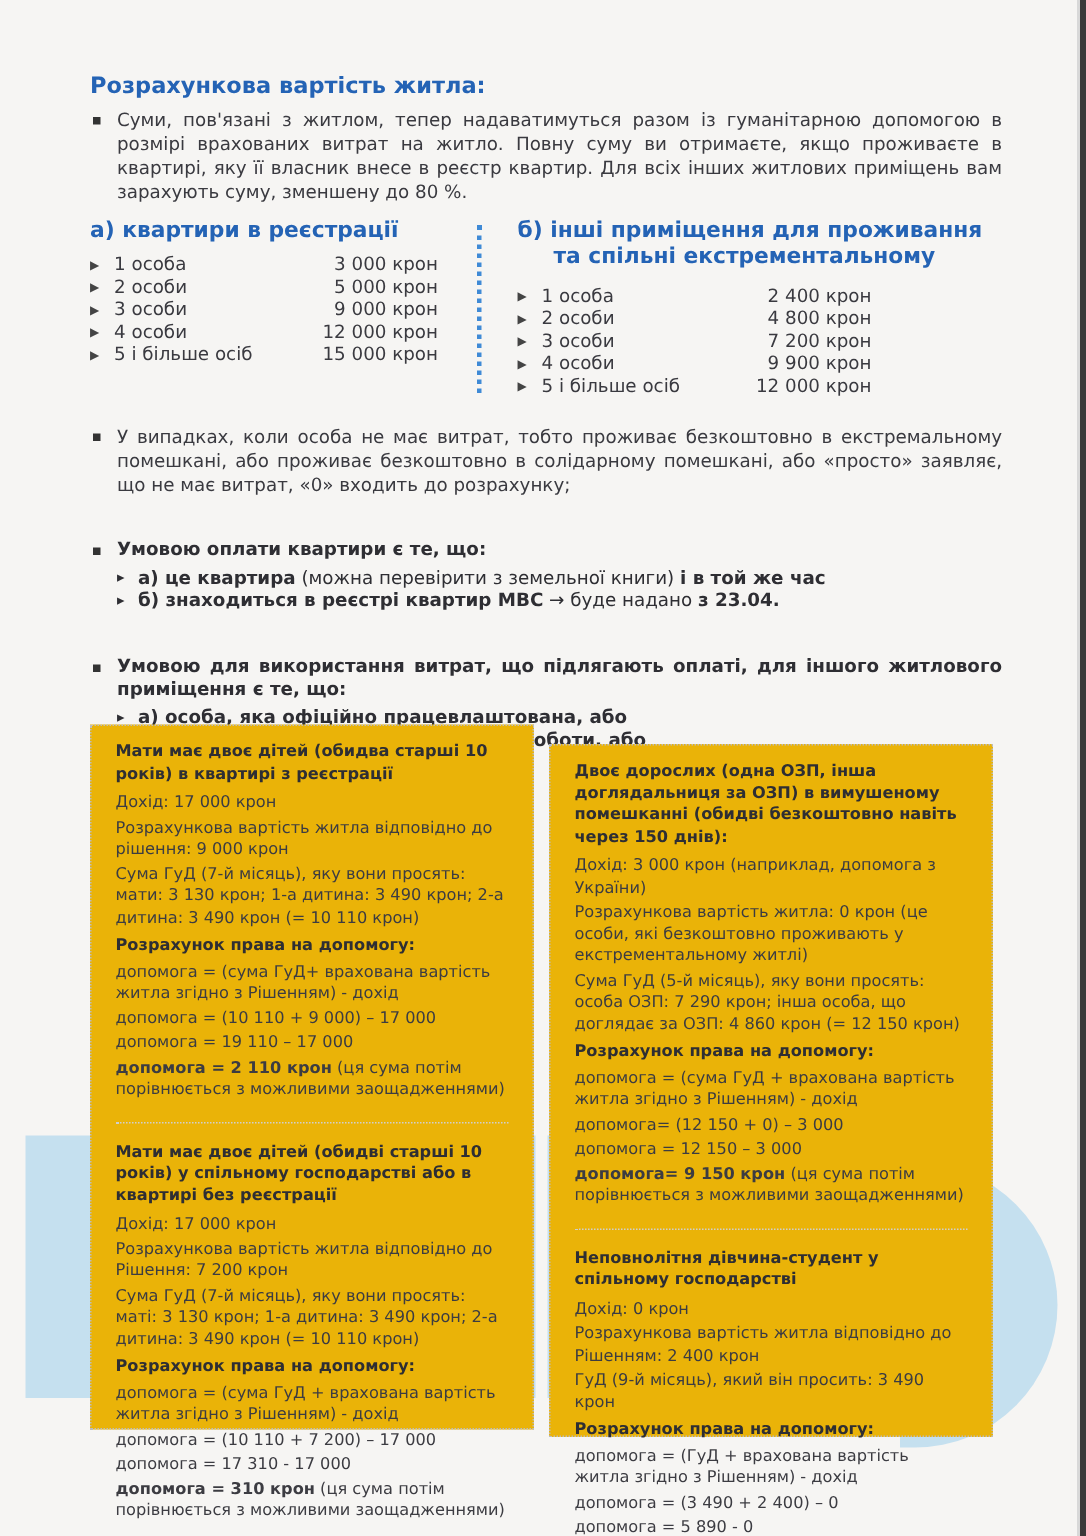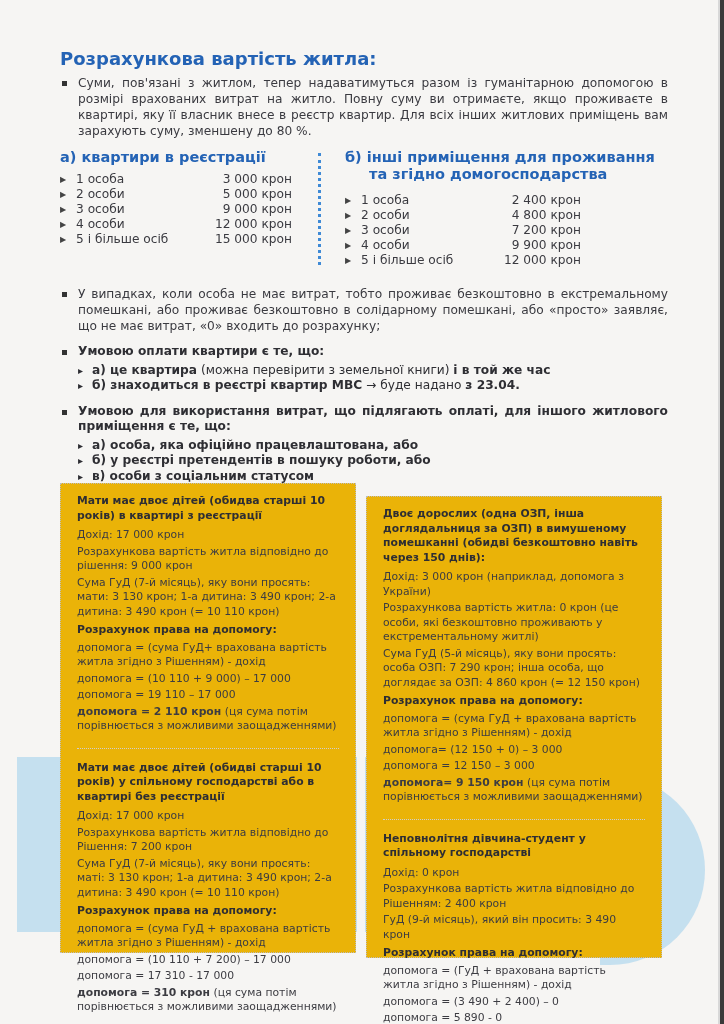--- a/index.html
+++ b/index.html
@@ -20,21 +20,21 @@
   }
   
   .bg-shape { position: absolute; background: #c5e0ef; }
   .bg-a { left: 17px; top: 757px; width: 340px; height: 175px; }
   .bg-b { left: 365px; top: 757px; width: 290px; height: 175px; }
   .bg-d { left: 600px; top: 775px; width: 105px; height: 190px; border-radius: 0 95px 95px 0; }
 
   .content { position: absolute; left: 60px; top: 48px; width: 608px; }
 
   .section-title {
-    color: #2463b5; font-weight: bold; font-size: 18px; margin-bottom: 6px;
+    color: #2463b5; font-weight: bold; font-size: 15px; margin-bottom: 6px;
   }
   .para {
     font-size: 12.2px; line-height: 16px; text-align: justify;
     padding-left: 18px; position: relative; color: #3a3a40;
   }
   .para::before {
     content: ""; position: absolute; left: 2px; top: 6px;
     width: 5px; height: 5px; background: #333;
   }
   .cols { display: flex; margin-top: 10px; }
@@ -51,21 +51,21 @@
   .price-list li {
     display: flex; font-size: 12.2px; line-height: 15px; color: #3a3a40;
   }
   .price-list li .tri { width: 16px; font-size: 8px; line-height: 15px; color: #444; }
   .col-a .price-list li .lbl { width: 106px; }
   .col-a .price-list li .val { width: 110px; text-align: right; }
   .col-b .price-list li .lbl { width: 130px; }
   .col-b .price-list li .val { width: 90px; text-align: right; }
 
   .para2 { margin-top: 18px; }
-  .cond { margin-top: 10px; font-size: 12.2px; line-height: 15.5px; color: #2e2e33; }
+  .cond { margin-top: 28px; font-size: 12.2px; line-height: 15.5px; color: #2e2e33; }
   .cond .head { font-weight: bold; padding-left: 18px; position: relative; }
   .cond .head::before {
     content: ""; position: absolute; left: 2px; top: 6px; width: 5px; height: 5px; background: #333;
   }
   .cond ul { list-style: none; padding-left: 18px; margin-top: 3px; }
   .cond li { position: relative; padding-left: 14px; }
   .cond li::before { content: "▸"; position: absolute; left: 0; top: 0; font-size: 10px; }
   .b { font-weight: bold; }
 
   .examples-title {
@@ -128,21 +128,21 @@
             <span class="tri">▶</span>
             <span class="lbl">5 і більше осіб</span>
             <span class="val">15 000 крон</span>
           </li>
       </ul>
     </div>
     <div class="divider"></div>
     <div class="col-b">
       <div class="col-title">
         <span>б) інші приміщення для проживання</span>
-        <span class="ind">та згідно домогосподарства</span>
+        <span class="ind">та спільні екстрементальному</span>
       </div>
       <ul class="price-list">
         <li>
             <span class="tri">▶</span>
             <span class="lbl">1 особа</span>
             <span class="val">2 400 крон</span>
           </li>
         <li>
             <span class="tri">▶</span>
             <span class="lbl">2 особи</span>

